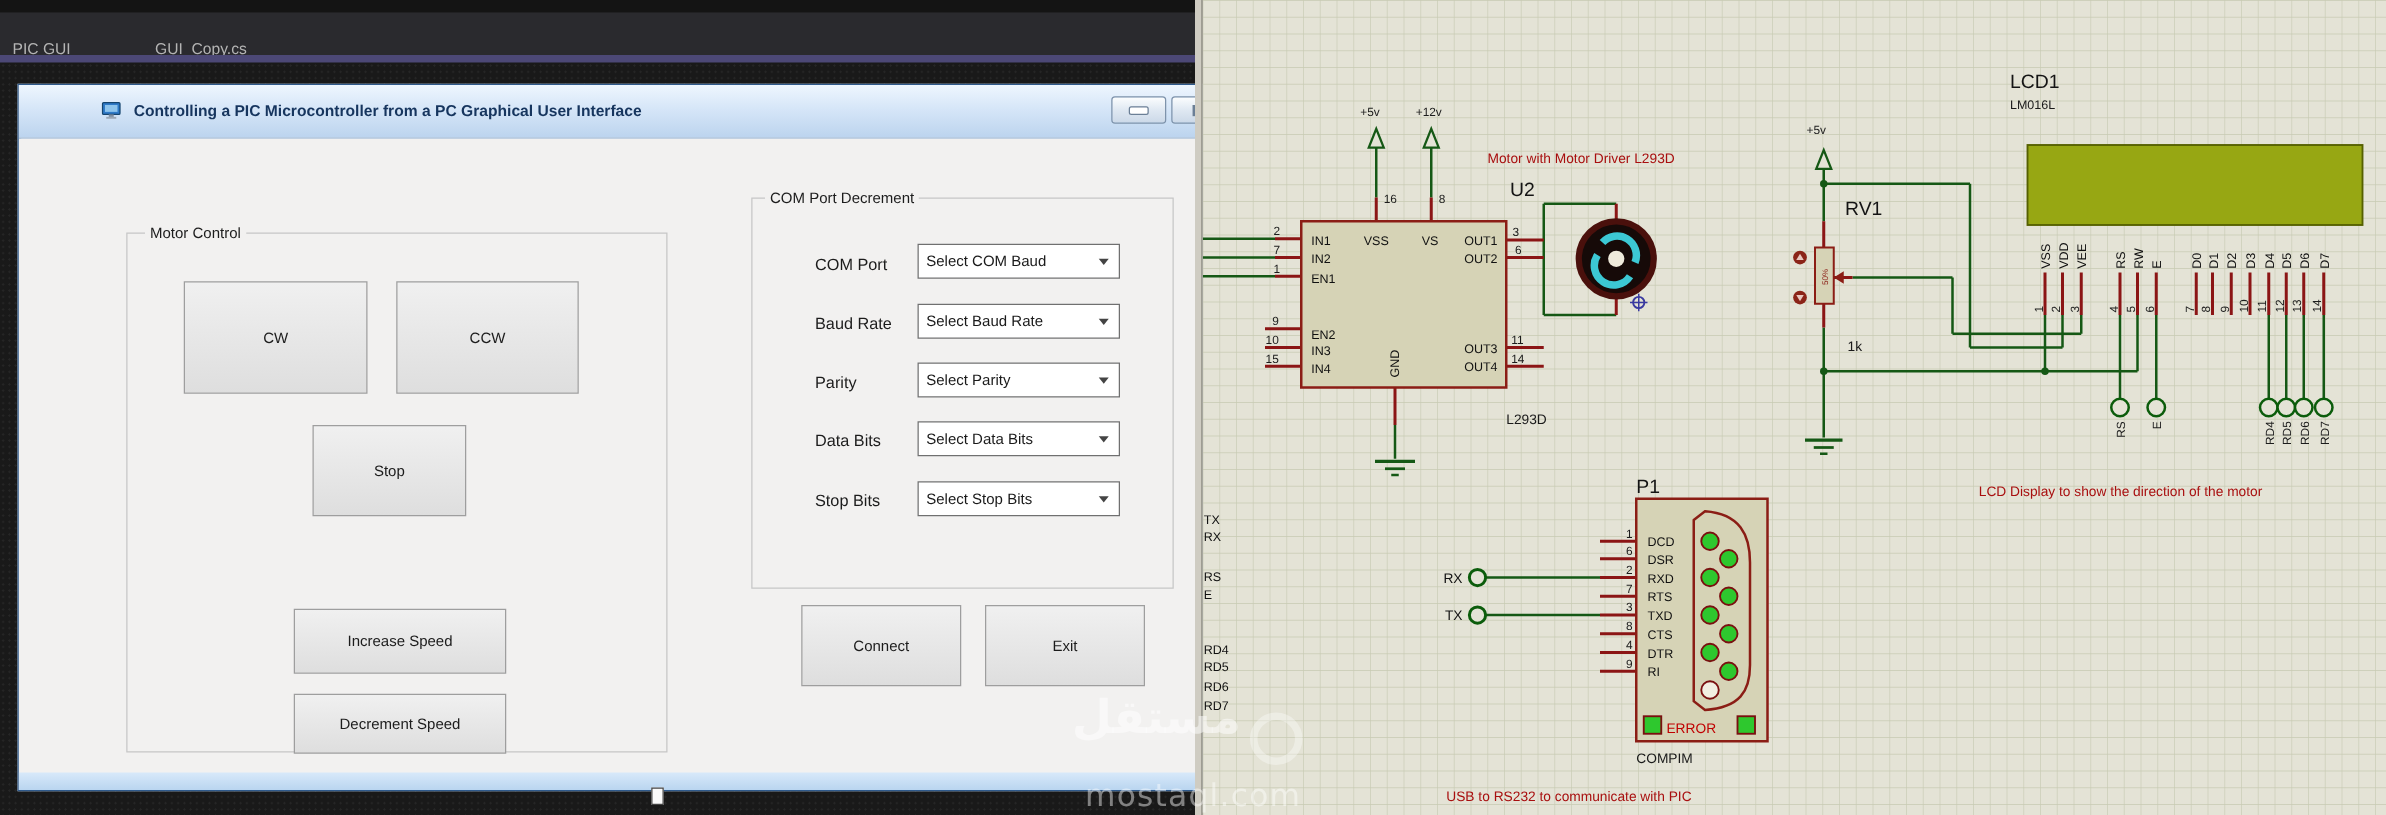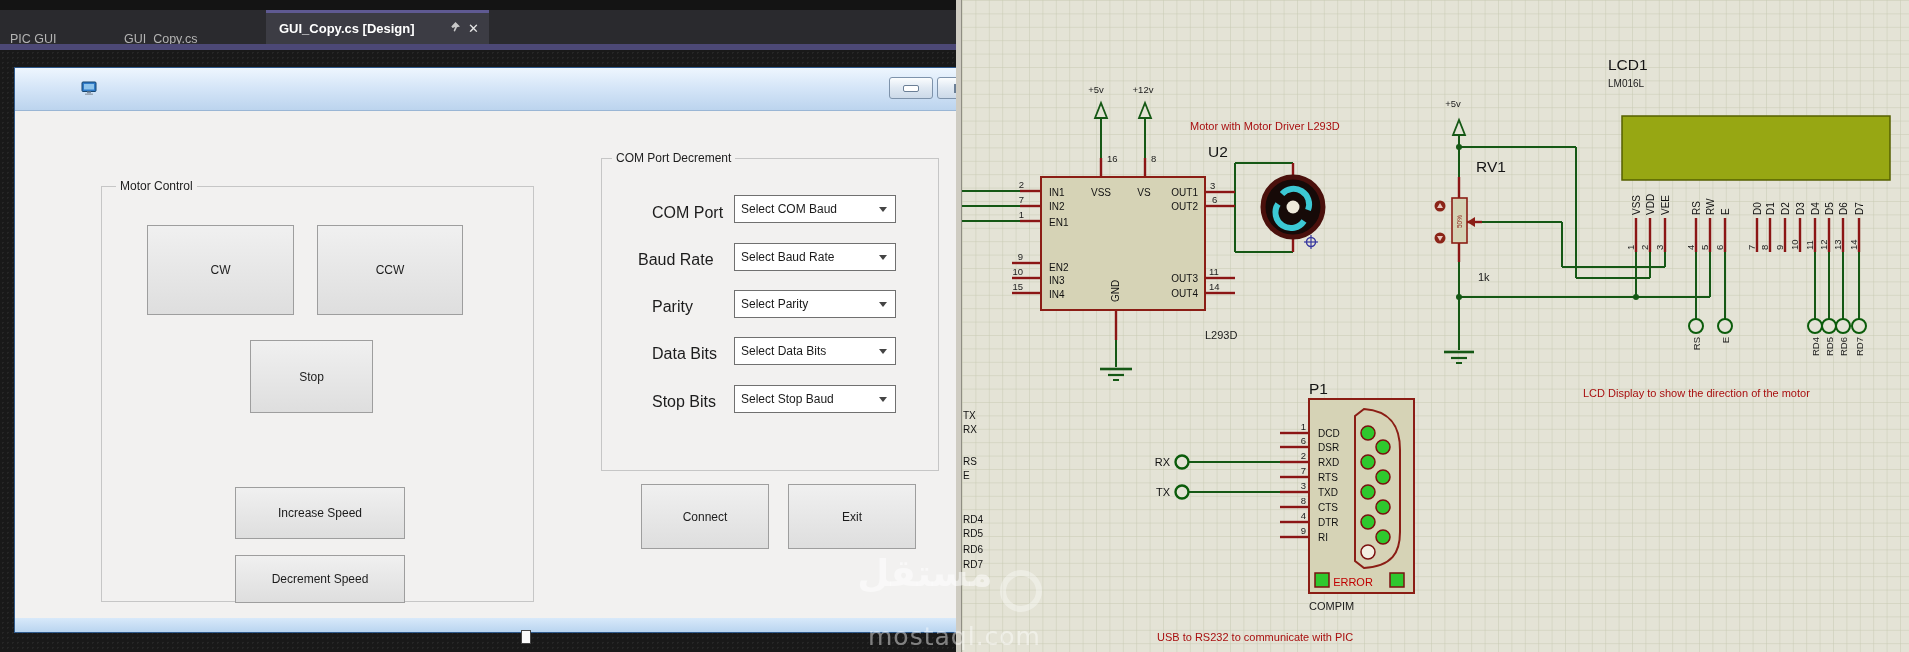--- a/index.html
+++ b/index.html
@@ -35,21 +35,21 @@
   .maxglyph{width:11px;height:9px;background:#fff;border:2px solid #6b7f96;box-sizing:border-box;}
   .client{position:absolute;left:2px;top:43px;width:944px;height:507px;background:#f2f1f0;}
   .btm-band{position:absolute;left:0;top:550px;width:948px;height:16px;
     background:linear-gradient(#d8e9fa,#b5d2ee);}
   .groupbox{position:absolute;border:1px solid #c6c6c6;box-sizing:border-box;}
   .grouplabel{position:absolute;top:-8px;background:#f2f1f0;padding:0 4px;font-size:12px;
     color:#1d1d1d;line-height:15px;white-space:nowrap;}
   .wbtn{position:absolute;background:linear-gradient(#f0f0f0,#dedede);border:1px solid #9e9e9e;
     box-sizing:border-box;display:flex;align-items:center;justify-content:center;
     font-size:12px;color:#1c1c1c;}
-  .frm-label{position:absolute;font-size:16px;color:#1c1c1c;white-space:nowrap;}
+  .frm-label{position:absolute;font-size:13px;color:#1c1c1c;white-space:nowrap;}
   .combo{position:absolute;width:162px;height:28px;background:#fff;border:1px solid #707070;
     box-sizing:border-box;font-size:12px;color:#1a1a1a;display:flex;align-items:center;
     padding-left:6px;}
   .combo .chev{position:absolute;right:8px;top:11px;width:0;height:0;
     border-left:4px solid transparent;border-right:4px solid transparent;border-top:5px solid #444;}
   .resize-dot{position:absolute;left:521px;top:630px;width:10px;height:14px;background:#fafafa;
     border:1px solid #444;box-sizing:border-box;z-index:6;}
   
   .proteus{position:absolute;left:962px;top:0;width:947px;height:652px;background:#e4e3d6;}
   .pro-edge{position:absolute;left:956px;top:0;width:6px;height:652px;background:#cfccc2;
@@ -74,42 +74,34 @@
 <body>
 
 <div id="canvas">
 
   <div class="vs">
     <div class="vs-topstrip"></div>
 
     <div class="tabbar">
       <div class="tab" style="left:0;">PIC GUI</div>
       <div class="tab" style="left:114px;">GUI_Copy.cs</div>
-      <div class="tab-active">
-        <span class="lbl">GUI_Copy.cs [Design]</span>
-        <span class="pin">
-          <svg width="13" height="13" viewBox="0 0 13 13">
-              <path d="M7.5 1l4.5 4.5-3 .8-2.2 4.4-1.2-1.2 1.6-3.6-2.6 1-1.3-1.3z" fill="#d8d8d8"></path>
-            </svg>
-        </span>
-        <span class="x">✕</span>
-      </div>
     </div>
     <div class="purple-line"></div>
 
     <div class="form-win">
       <div class="titlebar">
         <span class="ficon">
           <svg width="16" height="15" viewBox="0 0 16 15">
             <rect x="1" y="1" width="14" height="9.5" rx="1" fill="#2f7ac8" stroke="#15456f"></rect>
             <rect x="3" y="3" width="10" height="5.5" fill="#8ec4ec"></rect>
             <rect x="6" y="10.5" width="4" height="2" fill="#7e8da0"></rect>
             <rect x="4" y="12.5" width="8" height="1.5" fill="#9aa7b5"></rect>
           </svg>
         </span>
+        <span class="ttext">Controlling a PIC Microcontroller from a PC Graphical User Interface</span>
         <div class="winbtn" style="left:874px;">
           <div class="minglyph"></div>
         </div>
         <div class="winbtn" style="left:922px;">
           <div class="maxglyph"></div>
         </div>
       </div>
 
       <div class="client">
 
@@ -122,38 +114,38 @@
           <div class="wbtn" style="left:133px;top:368px;width:170px;height:48px;">Decrement Speed</div>
         </div>
 
         <div class="groupbox" style="left:584px;top:47px;width:338px;height:313px;">
           <span class="grouplabel" style="left:10px;">COM Port Decrement</span>
           <span class="frm-label" style="left:50px;top:45px;">COM Port</span>
           <div class="combo" style="left:132px;top:36px;">
               <span>Select COM Baud</span>
                <span class="chev"></span>
             </div>
-          <span class="frm-label" style="left:36px;top:92px;">Baud Rate</span>
+          <span class="frm-label" style="left:50px;top:92px;">Baud Rate</span>
           <div class="combo" style="left:132px;top:84px;">
               <span>Select Baud Rate</span>
                <span class="chev"></span>
             </div>
           <span class="frm-label" style="left:50px;top:139px;">Parity</span>
           <div class="combo" style="left:132px;top:131px;">
               <span>Select Parity</span>
                <span class="chev"></span>
             </div>
           <span class="frm-label" style="left:50px;top:186px;">Data Bits</span>
           <div class="combo" style="left:132px;top:178px;">
               <span>Select Data Bits</span>
                <span class="chev"></span>
             </div>
           <span class="frm-label" style="left:50px;top:234px;">Stop Bits</span>
           <div class="combo" style="left:132px;top:226px;">
-              <span>Select Stop Baud</span>
+              <span>Select Stop Bits</span>
                <span class="chev"></span>
             </div>
         </div>
 
         <div class="wbtn" style="left:624px;top:373px;width:128px;height:65px;">Connect</div>
         <div class="wbtn" style="left:771px;top:373px;width:128px;height:65px;">Exit</div>
       </div>
 
       <div class="btm-band"></div>
     </div>

